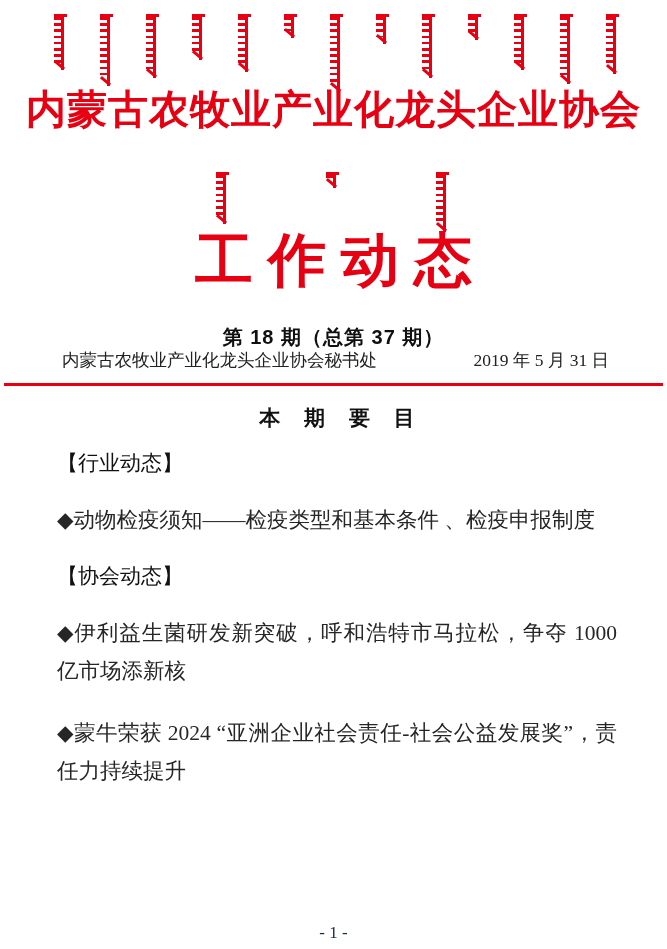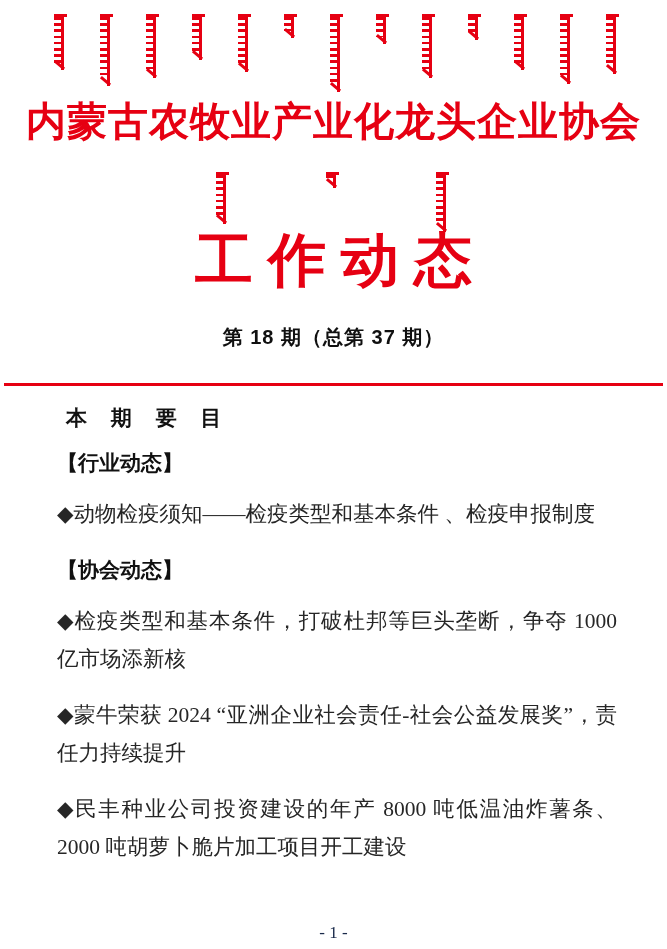--- a/index.html
+++ b/index.html
@@ -30,21 +30,21 @@
     width:12px;height:3.2px;
     background:var(--red);
     transform:rotate(40deg);
     transform-origin:100% 100%;
   }
 
   .m-top-row{position:absolute;top:14px;left:54px;right:46px;justify-content:space-between;}
   .m-mid-row{position:absolute;top:172px;left:0;right:0;justify-content:center;gap:95px;}
 
   .org-name{
-    position:absolute;top:82px;left:0;right:0;margin:12px;
+    position:absolute;top:82px;left:0;right:0;margin:0;
     text-align:center;
     color:var(--red);
     font-weight:700;
     font-size:40px;
     letter-spacing:1px;
     white-space:nowrap;
     font-family:Liberation Sans, sans-serif;
   }
   .pub-title{
     position:absolute;top:222px;left:0;right:0;margin:0;
@@ -73,38 +73,39 @@
     font-size:17.5px;
     color:#222;
   }
   .red-rule{
     position:absolute;top:383px;left:4px;right:4px;
     height:0;border-top:3px solid var(--red);
   }
 
   .toc{position:absolute;top:400px;left:57px;right:50px;color:var(--ink);}
   .toc-heading{
+    text-align:center;
     font-family:"Liberation Sans","DejaVu Sans",sans-serif;
     font-weight:700;
     font-size:21px;
     letter-spacing:9px;
     padding-left:9px;
     margin-top:4px;
     color:#111;
   }
   .sec-title{
     font-family:"Liberation Sans","DejaVu Sans",sans-serif;
-    font-weight:700;
+    font-weight:400;
     font-size:21px;
     color:#111;
     margin-top:17px;
   }
   .sec-title.second{margin-top:23px;}
   .item{
-    margin:18px 0 0;
+    margin:24px 0 0;
     font-size:21.5px;
     line-height:38px;
     color:#262626;
     text-align:justify;
     font-family:"Liberation Serif","DejaVu Serif","DejaVu Sans",serif;
   }
   .footer{
     position:absolute;bottom:6px;left:0;right:0;
     text-align:center;
     font-size:17px;
@@ -137,30 +138,33 @@
   <div class="mg-row m-mid-row">
     <i class="mgw" style="height:52px"></i>
     <i class="mgw" style="height:16px"></i>
     <i class="mgw" style="height:60px"></i>
   </div>
 
   <h2 class="pub-title">工作动态</h2>
 
   <div class="issue-line">第 18 期（总第 37 期）</div>
 
+  <div class="pub-line">
+    <span>内蒙古农牧业产业化龙头企业协会秘书处</span>
+    <span>2019 年 5 月 31 日</span>
+  </div>
 
   <div class="red-rule"></div>
 
   <div class="toc">
     <div class="toc-heading">本 期 要 目</div>
 
     <div class="sec-title">【行业动态】</div>
     <p class="item">◆动物检疫须知——检疫类型和基本条件 、检疫申报制度</p>
 
     <div class="sec-title second">【协会动态】</div>
-    <p class="item">◆检疫类型和基本条件，打破杜邦等巨头垄断，争夺 1000 亿市场添新核</p>
+    <p class="item">◆伊利益生菌研发新突破，呼和浩特市马拉松，争夺 1000 亿市场添新核</p>
     <p class="item">◆蒙牛荣获 2024 “亚洲企业社会责任-社会公益发展奖”，责任力持续提升</p>
-    <p class="item">◆民丰种业公司投资建设的年产 8000 吨低温油炸薯条、2000 吨胡萝卜脆片加工项目开工建设</p>
   </div>
 
   <div class="footer">- 1 -</div>
 
 </div>
 
 </body></html>

